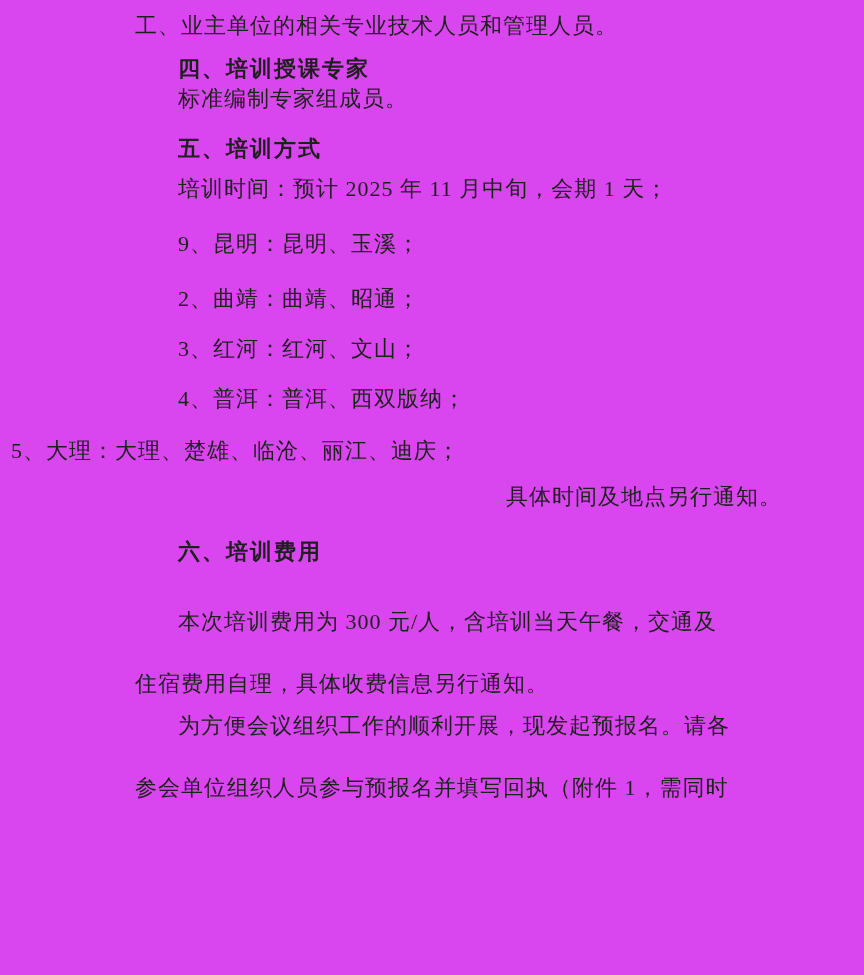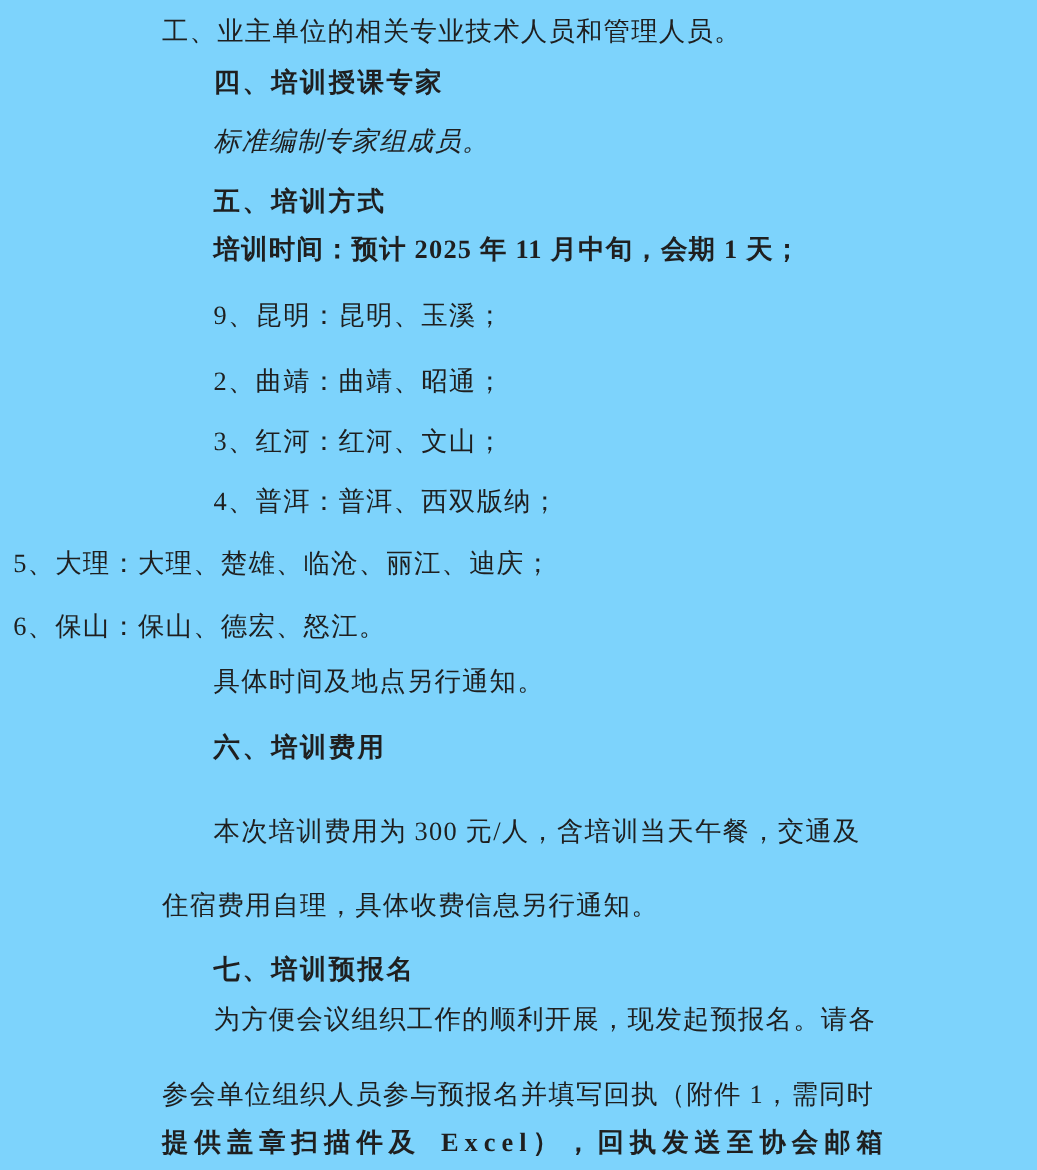--- a/index.html
+++ b/index.html
@@ -1,69 +1,66 @@
 <!DOCTYPE html>
 <html><head>
 <meta charset="utf-8">
 <style>
   html, body { margin: 0; padding: 0; background: #ffffff; }
   .page {
     position: relative;
     width: 864px;
     height: 975px;
-    background: #7dd3fc;
+    background: #d946ef;
     overflow: hidden;
     font-family: "Liberation Serif", serif;
     color: #1f1f1f;
   }
   .line {
     margin-left: 135px;
     width: 604px;
     font-size: 22px;
     line-height: 22px;
     letter-spacing: 1px;
     white-space: nowrap;
     font-weight: 400;
   }
   .indent { margin-left: 178px; }
   .heading {
     font-family: "Liberation Sans", sans-serif;
     font-weight: 700;
     letter-spacing: 2px;
   }
   .stretch { letter-spacing: 5px; word-spacing: 6px; }
-  .mt13 { margin-top: 27px; font-style: italic; }
+  .mt13 { margin-top: 8px; }
   .mt15 { margin-top: 15px; }
-  .mt18 { margin-top: 18px; font-weight: bold; }
+  .mt18 { margin-top: 18px; }
   .mt20 { margin-top: 20px; }
   .mt21 { margin-top: 21px; }
   .mt23 { margin-top: 40px; }
-  .mt24 { margin-top: 24px; }
+  .mt24 { margin-top: 24px; text-align: right; }
   .mt28 { margin-top: 28px; }
   .mt30 { margin-top: 30px; margin-left: 11px; }
   .mt31 { margin-top: 31px; }
   .mt33 { margin-top: 33px; }
   .mt48 { margin-top: 48px; }
 </style>
 </head>
 <body>
 
 <div class="page">
   <div class="line mt15">工、业主单位的相关专业技术人员和管理人员。</div>
   <div class="line indent heading mt21">四、培训授课专家</div>
   <div class="line indent mt13">标准编制专家组成员。</div>
   <div class="line indent heading mt28">五、培训方式</div>
   <div class="line indent mt18">培训时间：预计 2025 年 11 月中旬，会期 1 天；</div>
   <div class="line indent mt33">9、昆明：昆明、玉溪；</div>
   <div class="line indent mt33">2、曲靖：曲靖、昭通；</div>
   <div class="line indent mt28">3、红河：红河、文山；</div>
   <div class="line indent mt28">4、普洱：普洱、西双版纳；</div>
   <div class="line indent mt30">5、大理：大理、楚雄、临沧、丽江、迪庆；</div>
-  <div class="line indent mt30">6、保山：保山、德宏、怒江。</div>
   <div class="line indent mt24">具体时间及地点另行通知。</div>
   <div class="line indent heading mt33">六、培训费用</div>
   <div class="line indent mt48">本次培训费用为 300 元/人，含培训当天午餐，交通及</div>
   <div class="line mt23">住宿费用自理，具体收费信息另行通知。</div>
-  <div class="line indent heading mt31">七、培训预报名</div>
   <div class="line indent mt20">为方便会议组织工作的顺利开展，现发起预报名。请各</div>
   <div class="line mt23">参会单位组织人员参与预报名并填写回执（附件 1，需同时</div>
-  <div class="line stretch mt18">提供盖章扫描件及 Excel），回执发送至协会邮箱</div>
 </div>
 
 </body></html>

